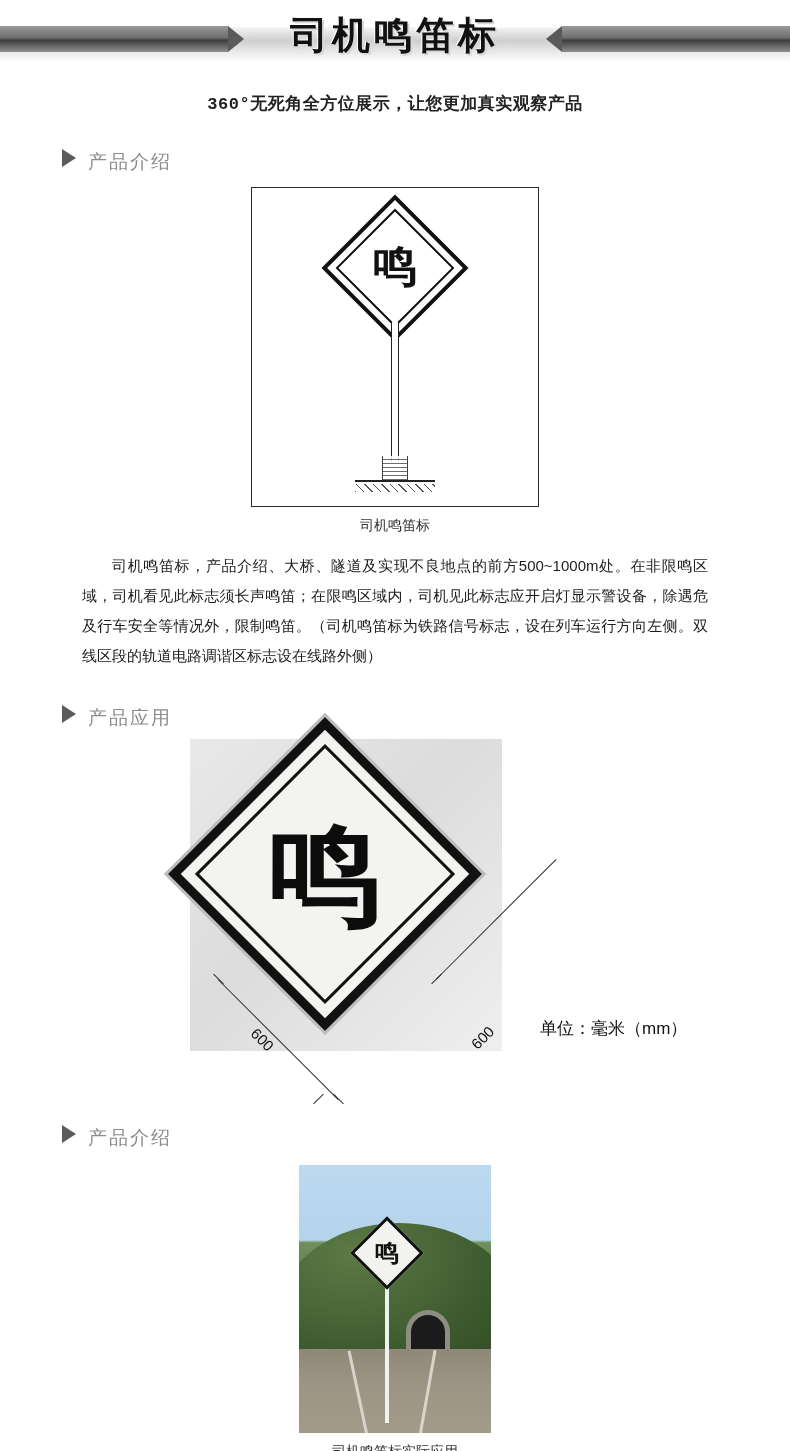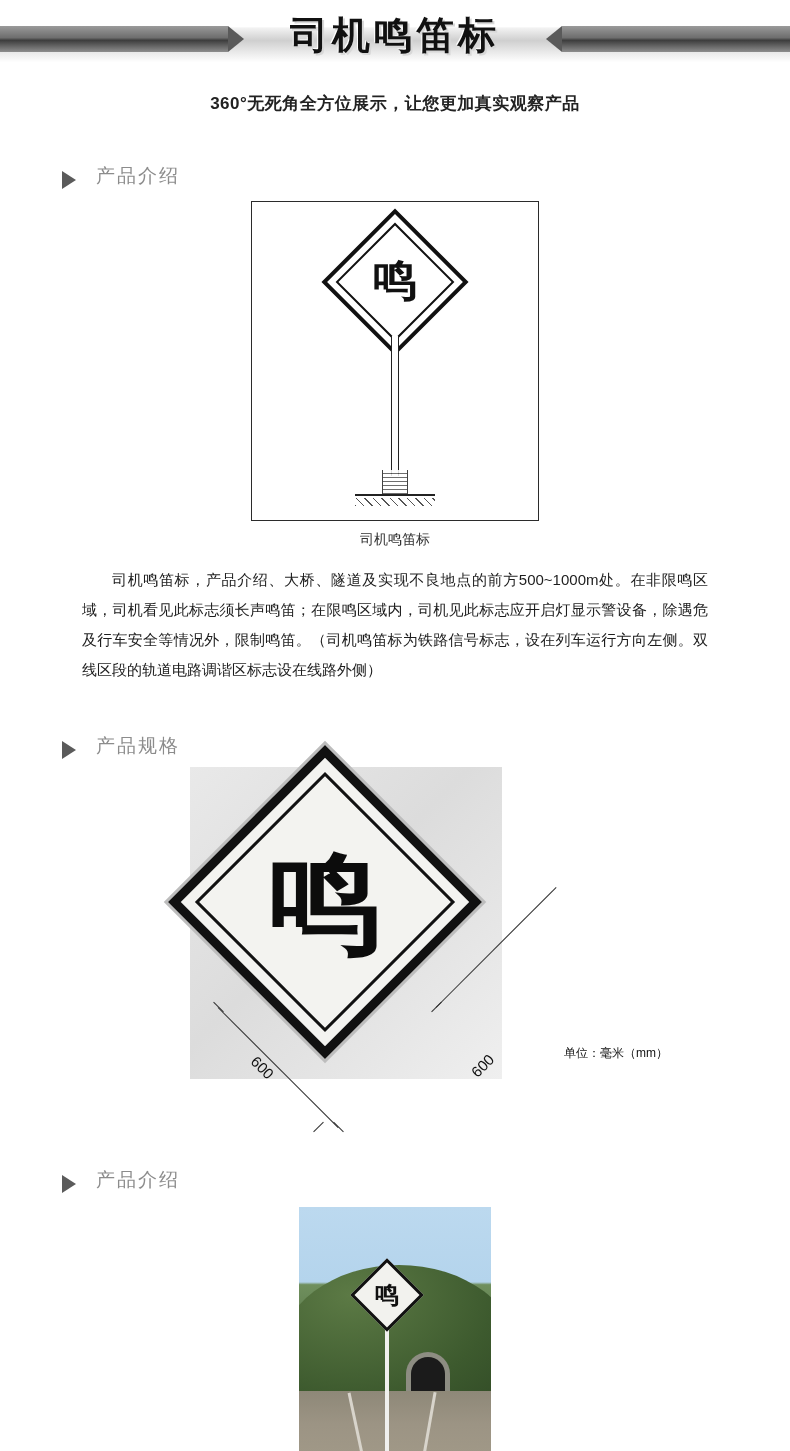--- a/index.html
+++ b/index.html
@@ -68,28 +68,28 @@
     text-shadow: 2px 2px 0 #d8d8d8, -1px -1px 0 #ffffff;
   }
 
   .subtitle {
     text-align: center;
     font-size: 17px;
     font-weight: bold;
     color: #222;
     margin-top: 14px;
     letter-spacing: 0.5px;
+    font-family: Liberation Mono, monospace;
   }
 
   
   .section-head {
     display: flex;
-    align-items: flex-end;
-    margin: 48px 0 0 62px;
-    gap: 8px;
+    align-items: flex-start;
+    margin: 34px 0 0 62px;
   }
   .section-head .tri {
     width: 0; height: 0;
     border-top: 9px solid transparent;
     border-bottom: 9px solid transparent;
     border-left: 14px solid #5b5b5b;
     margin-right: 12px;
   }
   .section-head .label {
     font-size: 19px;
@@ -251,23 +251,23 @@
     border-left: 1.4px solid #333;
     height: 14px;
   }
   .dim-label {
     position: absolute;
     font-size: 15px;
     color: #111;
   }
   .unit-note {
     position: absolute;
-    left: 564px;
+    left: 540px;
     top: 278px;
-    font-size: 12px;
+    font-size: 17px;
     color: #111;
   }
 
   
   .app-wrap {
     display: flex;
     justify-content: center;
     margin-top: 14px;
   }
   .app-photo {
@@ -365,21 +365,21 @@
     <div class="pole-base"></div>
     <div class="ground"></div>
   </div>
 </div>
 <div class="fig-caption">司机鸣笛标</div>
 
 <div class="para">司机鸣笛标，产品介绍、大桥、隧道及实现不良地点的前方500~1000m处。在非限鸣区域，司机看见此标志须长声鸣笛；在限鸣区域内，司机见此标志应开启灯显示警设备，除遇危及行车安全等情况外，限制鸣笛。（司机鸣笛标为铁路信号标志，设在列车运行方向左侧。双线区段的轨道电路调谐区标志设在线路外侧）</div>
 
 <div class="section-head">
   <div class="tri"></div>
-  <div class="label">产品规格</div>
+  <div class="label">产品应用</div>
 </div>
 
 <div class="spec-wrap">
   <div class="spec-photo"></div>
   <div class="spec-diamond">
     <div class="spec-diamond-inner"></div>
   </div>
   <div class="spec-char">鸣</div>
 
   <div class="dim-line" style="left:218px; top:calc(120px + 120px); width:170px; transform: rotate(45deg); transform-origin: left center;"></div>

